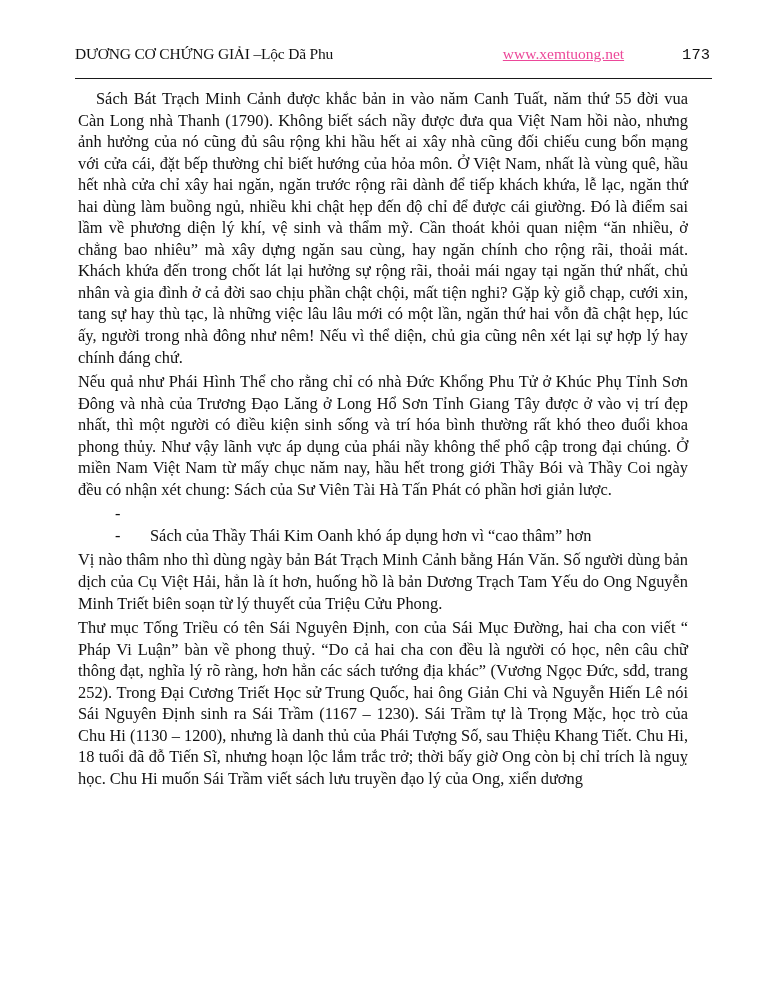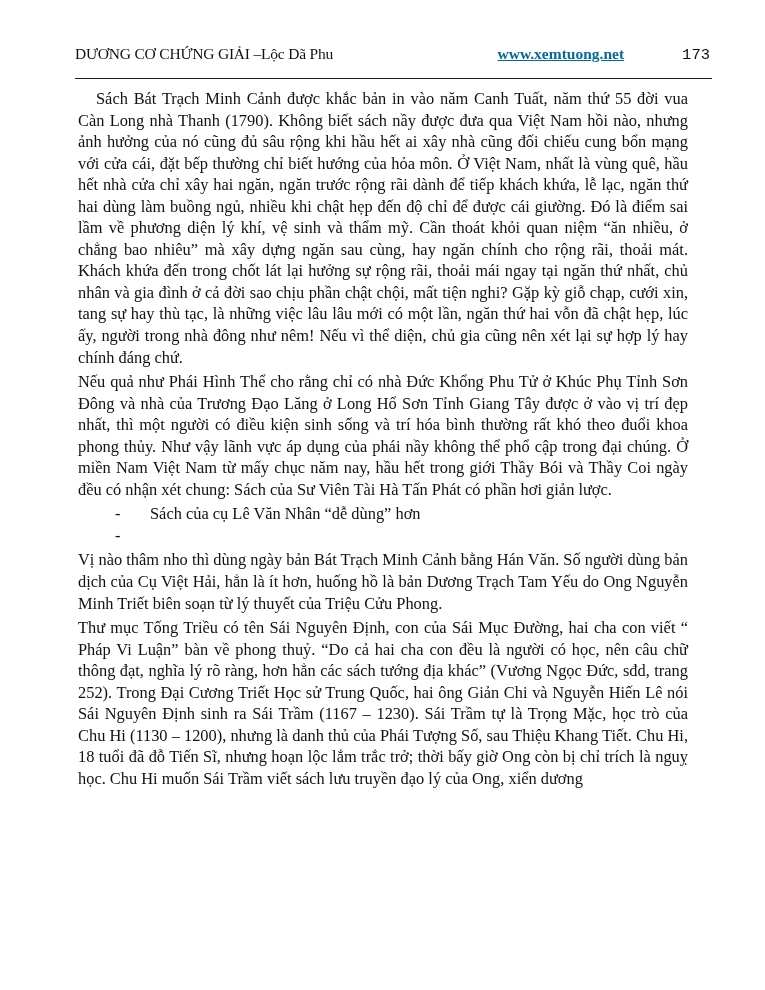--- a/index.html
+++ b/index.html
@@ -70,39 +70,39 @@
     flex: 1 1 auto;
   }
 </style>
 </head>
 <body>
 
 <div class="page" style="color: rgb(17, 17, 17);">
 
   <header class="page-header">
     <span class="header-title">DƯƠNG CƠ CHỨNG GIẢI –Lộc Dã Phu</span>
-    <a class="header-link" style="color: #0369a1; font-weight: bold;">www.xemtuong.net</a>
+    <a class="header-link" style="color: #ec4899;">www.xemtuong.net</a>
     <span class="page-number">173</span>
   </header>
 
   <div class="header-rule"></div>
 
   <main class="content">
 
     <p class="para first-indent">Sách Bát Trạch Minh Cảnh được khắc bản in vào năm Canh Tuất, năm thứ 55 đời vua Càn Long nhà Thanh (1790). Không biết sách nầy được đưa qua Việt Nam hồi nào, nhưng ảnh hưởng của nó cũng đủ sâu rộng khi hầu hết ai xây nhà cũng đối chiếu cung bổn mạng với cửa cái, đặt bếp thường chỉ biết hướng của hỏa môn. Ở Việt Nam, nhất là vùng quê, hầu hết nhà cửa chỉ xây hai ngăn, ngăn trước rộng rãi dành để tiếp khách khứa, lễ lạc, ngăn thứ hai dùng làm buồng ngủ, nhiều khi chật hẹp đến độ chỉ để được cái giường. Đó là điểm sai lầm về phương diện lý khí, vệ sinh và thẩm mỹ. Cần thoát khỏi quan niệm “ăn nhiều, ở chẳng bao nhiêu” mà xây dựng ngăn sau cùng, hay ngăn chính cho rộng rãi, thoải mát. Khách khứa đến trong chốt lát lại hưởng sự rộng rãi, thoải mái ngay tại ngăn thứ nhất, chủ nhân và gia đình ở cả đời sao chịu phần chật chội, mất tiện nghi? Gặp kỳ giỗ chạp, cưới xin, tang sự hay thù tạc, là những việc lâu lâu mới có một lần, ngăn thứ hai vỗn đã chật hẹp, lúc ấy, người trong nhà đông như nêm! Nếu vì thể diện, chủ gia cũng nên xét lại sự hợp lý hay chính đáng chứ.</p>
 
     <p class="para">Nếu quả như Phái Hình Thể cho rằng chỉ có nhà Đức Khổng Phu Tử ở Khúc Phụ Tỉnh Sơn Đông và nhà của Trương Đạo Lăng ở Long Hổ Sơn Tỉnh Giang Tây được ở vào vị trí đẹp nhất, thì một người có điều kiện sinh sống và trí hóa bình thường rất khó theo đuổi khoa phong thủy. Như vậy lãnh vực áp dụng của phái nầy không thể phổ cập trong đại chúng. Ở miền Nam Việt Nam từ mấy chục năm nay, hầu hết trong giới Thầy Bói và Thầy Coi ngày đều có nhận xét chung: Sách của Sư Viên Tài Hà Tấn Phát có phần hơi giản lược.</p>
 
     <div class="bullet">
       <span class="dash">-</span>
-      <span class="bullet-text">Sách của cụ Lê Văn Nhân “dễ dùng” hơn</span>
     </div>
 
     <div class="bullet">
       <span class="dash">-</span>
+      <span class="bullet-text">Sách của Thầy Thái Kim Oanh khó áp dụng hơn vì “cao thâm” hơn</span>
     </div>
 
     <p class="para">Vị nào thâm nho thì dùng ngày bản Bát Trạch Minh Cảnh bằng Hán Văn. Số người dùng bản dịch của Cụ Việt Hải, hẳn là ít hơn, huống hồ là bản Dương Trạch Tam Yếu do Ong Nguyễn Minh Triết biên soạn từ lý thuyết của Triệu Cửu Phong.</p>
 
     <p class="para">Thư mục Tống Triều có tên Sái Nguyên Định, con của Sái Mục Đường, hai cha con viết “ Pháp Vi Luận” bàn về phong thuỷ. “Do cả hai cha con đều là người có học, nên câu chữ thông đạt, nghĩa lý rõ ràng, hơn hẳn các sách tướng địa khác” (Vương Ngọc Đức, sđd, trang 252). Trong Đại Cương Triết Học sử Trung Quốc, hai ông Giản Chi và Nguyễn Hiến Lê nói Sái Nguyên Định sinh ra Sái Trầm (1167 – 1230). Sái Trầm tự là Trọng Mặc, học trò của Chu Hi (1130 – 1200), nhưng là danh thủ của Phái Tượng Số, sau Thiệu Khang Tiết. Chu Hi, 18 tuổi đã đỗ Tiến Sĩ, nhưng hoạn lộc lắm trắc trở; thời bấy giờ Ong còn bị chỉ trích là nguỵ học. Chu Hi muốn Sái Trầm viết sách lưu truyền đạo lý của Ong, xiển dương</p>
 
   </main>
 </div>
 
 </body></html>

